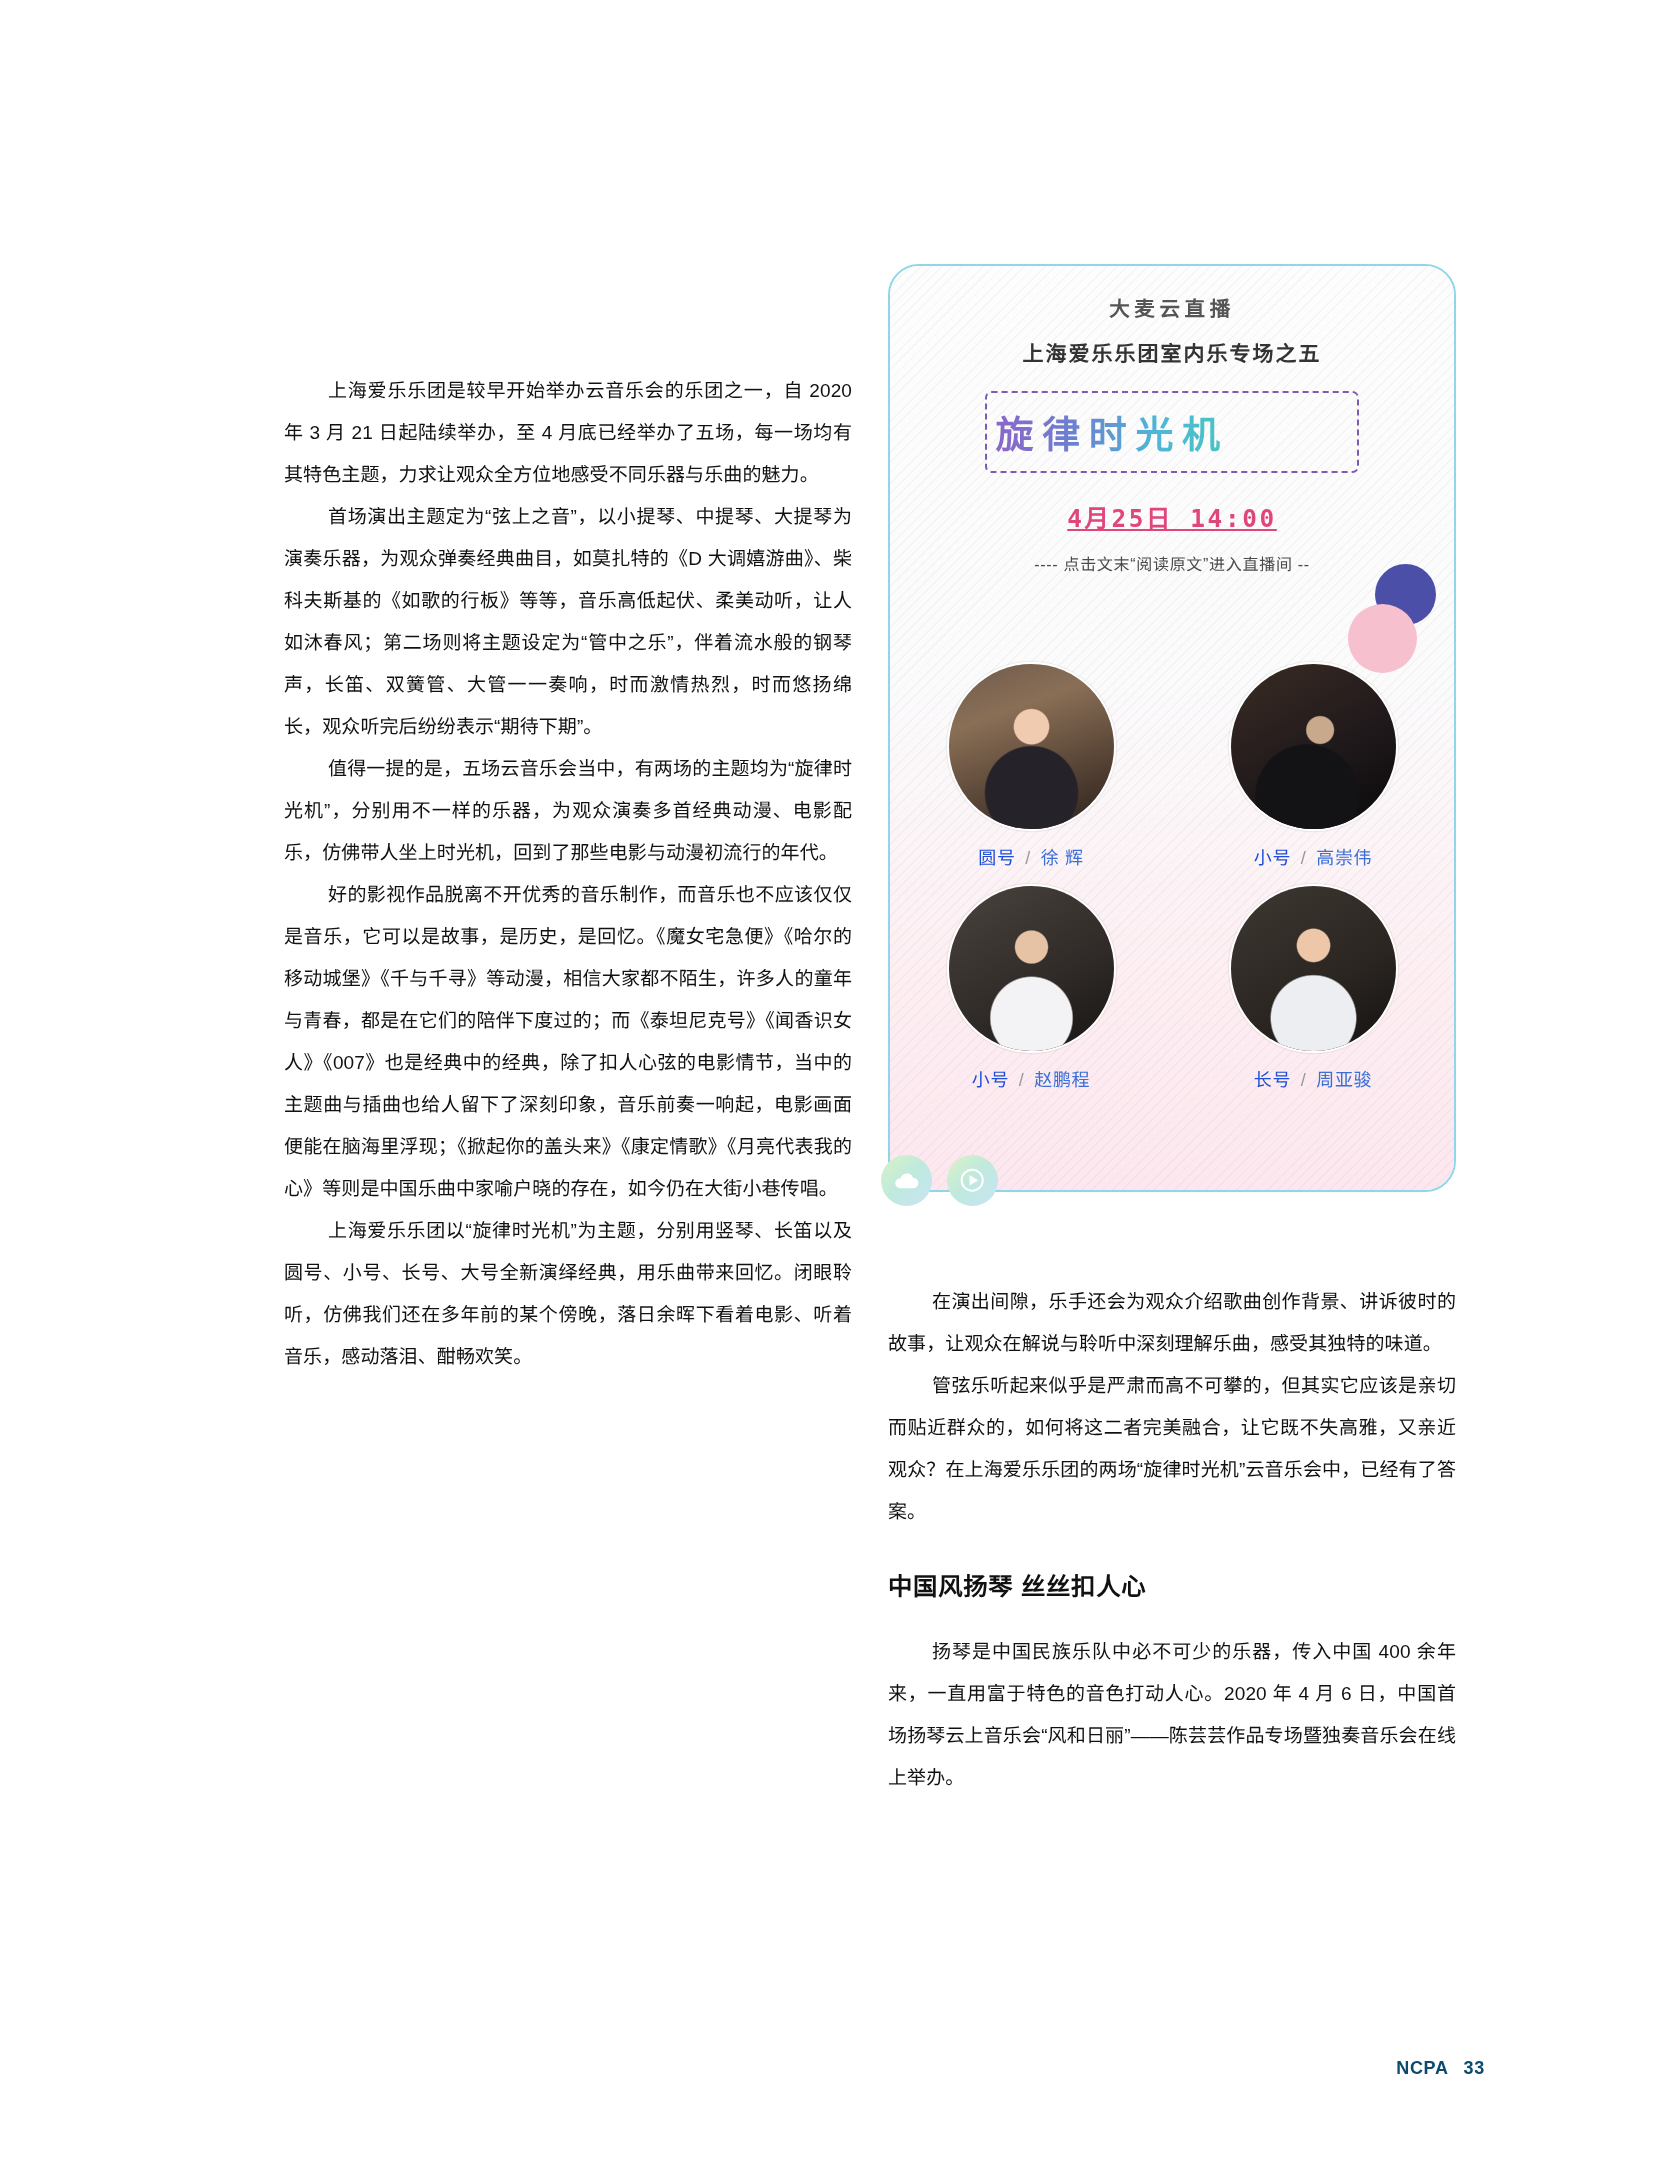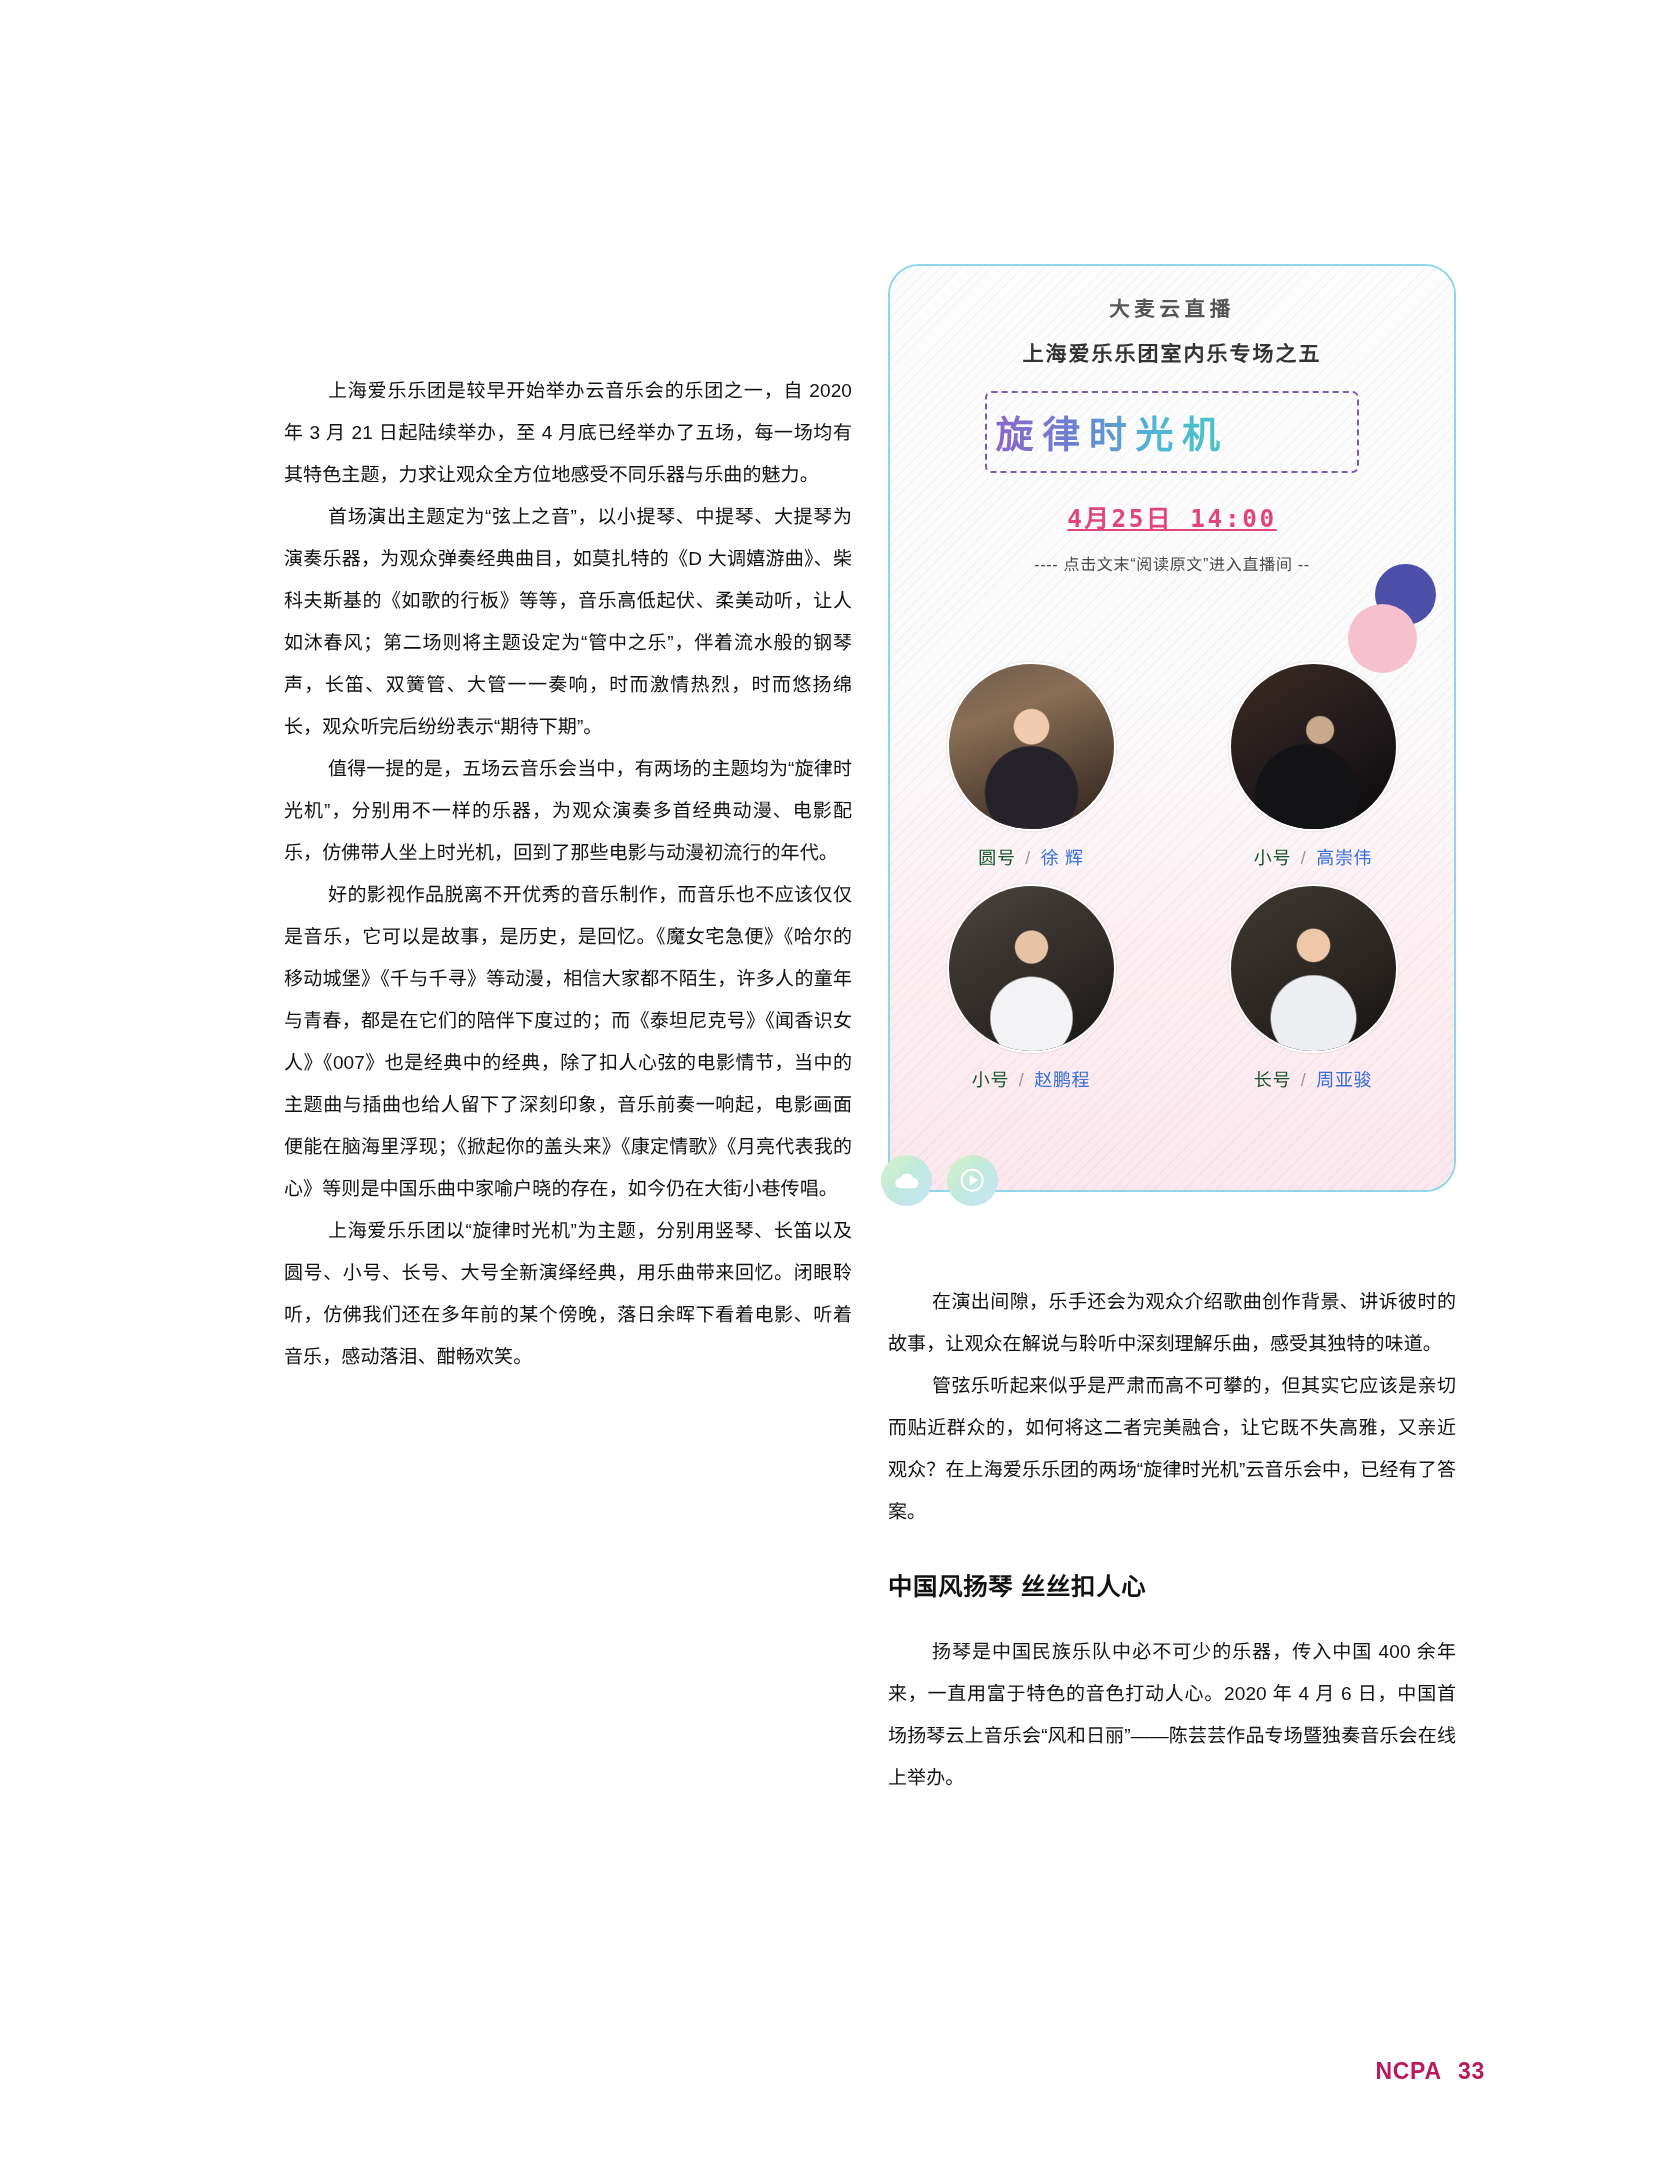--- a/index.html
+++ b/index.html
@@ -204,21 +204,21 @@
       radial-gradient(circle at 50% 80%, #eceef2 0 27%, rgba(236,238,242,0) 28%),
       linear-gradient(150deg, #3e3832 0%, #2a2521 60%, #141110 100%);
   }
 
   .caption {
     margin-top: 12px;
     font-size: 18px;
     color: #333;
     letter-spacing: 0.7px;
   }
-  .caption .role { color: #14532d; text-align: center; }
+  .caption .role { color: #1d4ed8; text-align: center; }
   .caption .sep { color: #999; margin: 0 4px; }
   .caption .name { color: #3a6fd8; }
 
   .poster-icons {
     position: absolute;
     left: 881px;
     top: 1155px;
     display: flex;
     gap: 14.5px;
   }
@@ -232,23 +232,23 @@
     justify-content: center;
     color: #ffffff;
   }
   .picon svg { display:block; }
 
   
   .footer {
     position: absolute;
     right: 191px;
     top: 2058px;
-    font-size: 23px;
+    font-size: 18px;
     letter-spacing: 0.7px;
-    color: #be185d;
+    color: #0c4a6e;
     font-weight: bold;
   }
   .footer .label { font-family: "Liberation Sans", sans-serif; }
   .footer .num { margin-left: 9.2px; }
 </style>
 </head>
 <body>
 
 <div class="page">
 

